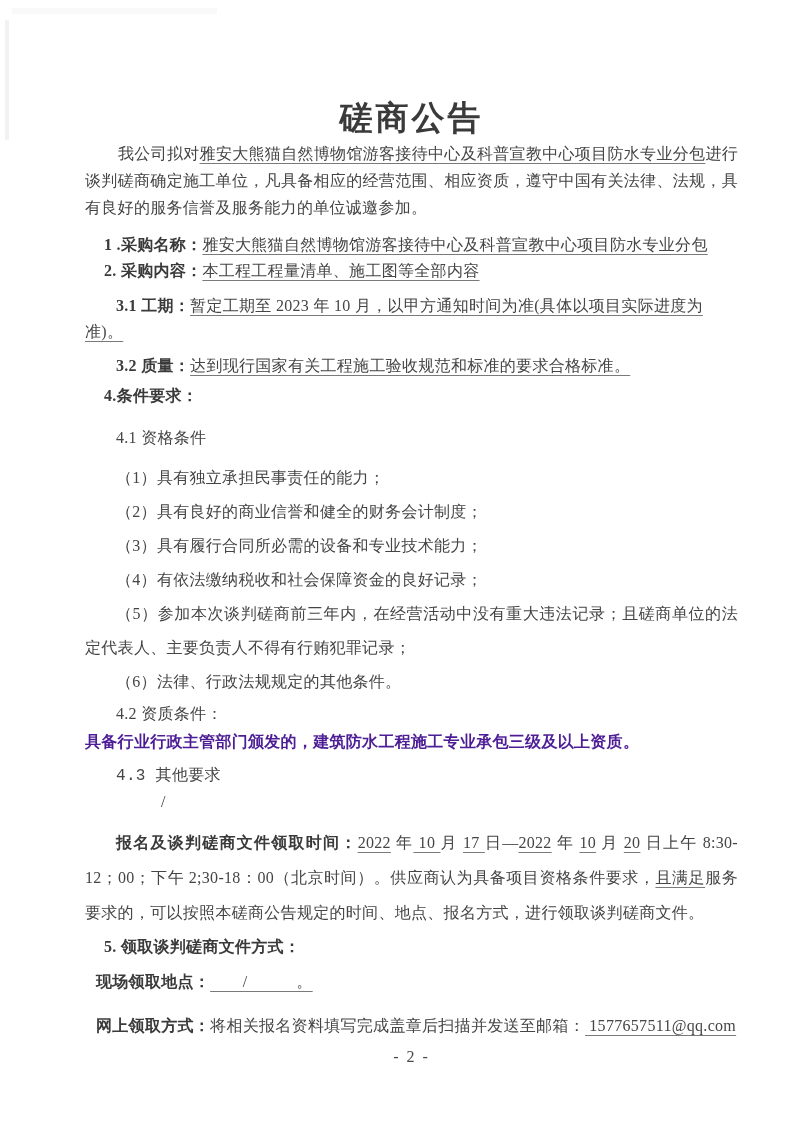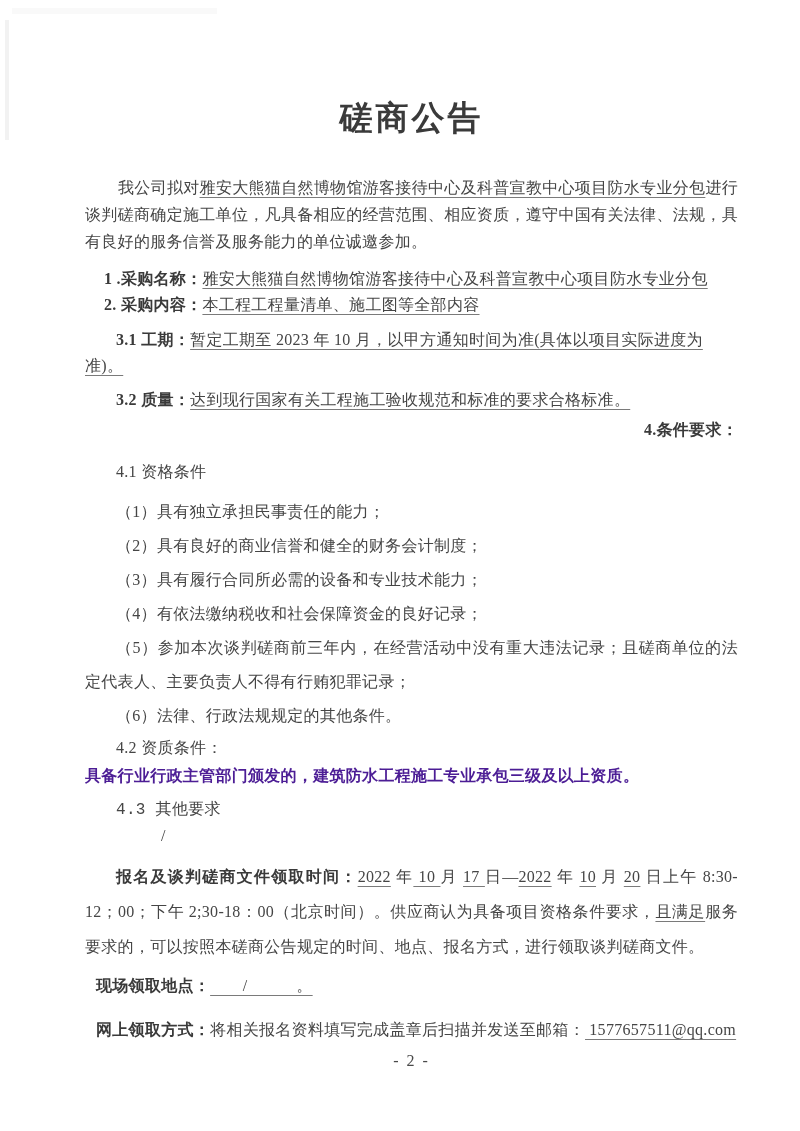--- a/index.html
+++ b/index.html
@@ -11,38 +11,37 @@
     font-family:"Liberation Serif","DejaVu Serif",serif;
     color:#454545;
     font-size:16px;
     letter-spacing:.3px;
   }
   .content{
     position:absolute;
     left:85px;right:62px;top:0;
   }
   p{margin:0;}
-  .b{font-weight:bold;color:#3a3a3a;text-align:right;}
+  .b{font-weight:bold;color:#3a3a3a;}
   .u{
     text-decoration:underline;
     text-underline-offset:4px;
     text-decoration-thickness:1px;
     text-decoration-color:#7a7a7a;
   }
   .title{
     margin-top:96px;
     text-align:center;
     font-size:33px;
     font-weight:bold;
     color:#3a3a3a;
     letter-spacing:3px;
     line-height:44px;
   }
   .intro{
-    margin-top:34px;
     line-height:27px;
     text-indent:33px;
     text-align:justify;
   }
   .row{line-height:26px;}
   .lv1{text-indent:19px;}
   .lv2{text-indent:31px;}
   .mt-item1{margin-top:11px;}
   .mt-item3{margin-top:3px;}
   .mt-i31{margin-top:9px;}
@@ -128,20 +127,21 @@
     <p class="row lv2 mt-i42">4.2 资质条件：</p>
 
     <p class="qline">具备行业行政主管部门颁发的，建筑防水工程施工专业承包三级及以上资质。</p>
 
     <p class="row lv2 mt-i43">4.3 其他要求</p>
 
     <p class="slash-row">/</p>
 
     <p class="reg"><span class="b">报名及谈判磋商文件领取时间：</span><span class="u">2022</span><span> 年</span><span class="u"> 10 </span><span>月 </span><span class="u">17 </span><span>日—</span><span class="u">2022</span><span> 年 </span><span class="u">10</span><span> 月 </span><span class="u">20</span><span> 日上午 8:30-12；00；下午 2;30-18：00（北京时间）。供应商认为具备项目资格条件要求，</span><span class="u">且满足</span><span>服务要求的，可以按照本磋商公告规定的时间、地点、报名方式，进行领取谈判磋商文件。</span></p>
 
+    <p class="row lv1 mt-item5 b">5. 领取谈判磋商文件方式：</p>
 
     <p class="pickup-row mt-onsite"><span class="b">现场领取地点：</span><span class="u">　　/　　　。</span></p>
 
     <p class="pickup-row mt-online"><span class="b">网上领取方式：</span><span>将相关报名资料填写完成盖章后扫描并发送至邮箱：</span><span class="u"> 1577657511@qq.com</span></p>
 
     <p class="pagenum">- 2 -</p>
 
   </div>
 </div>
 

